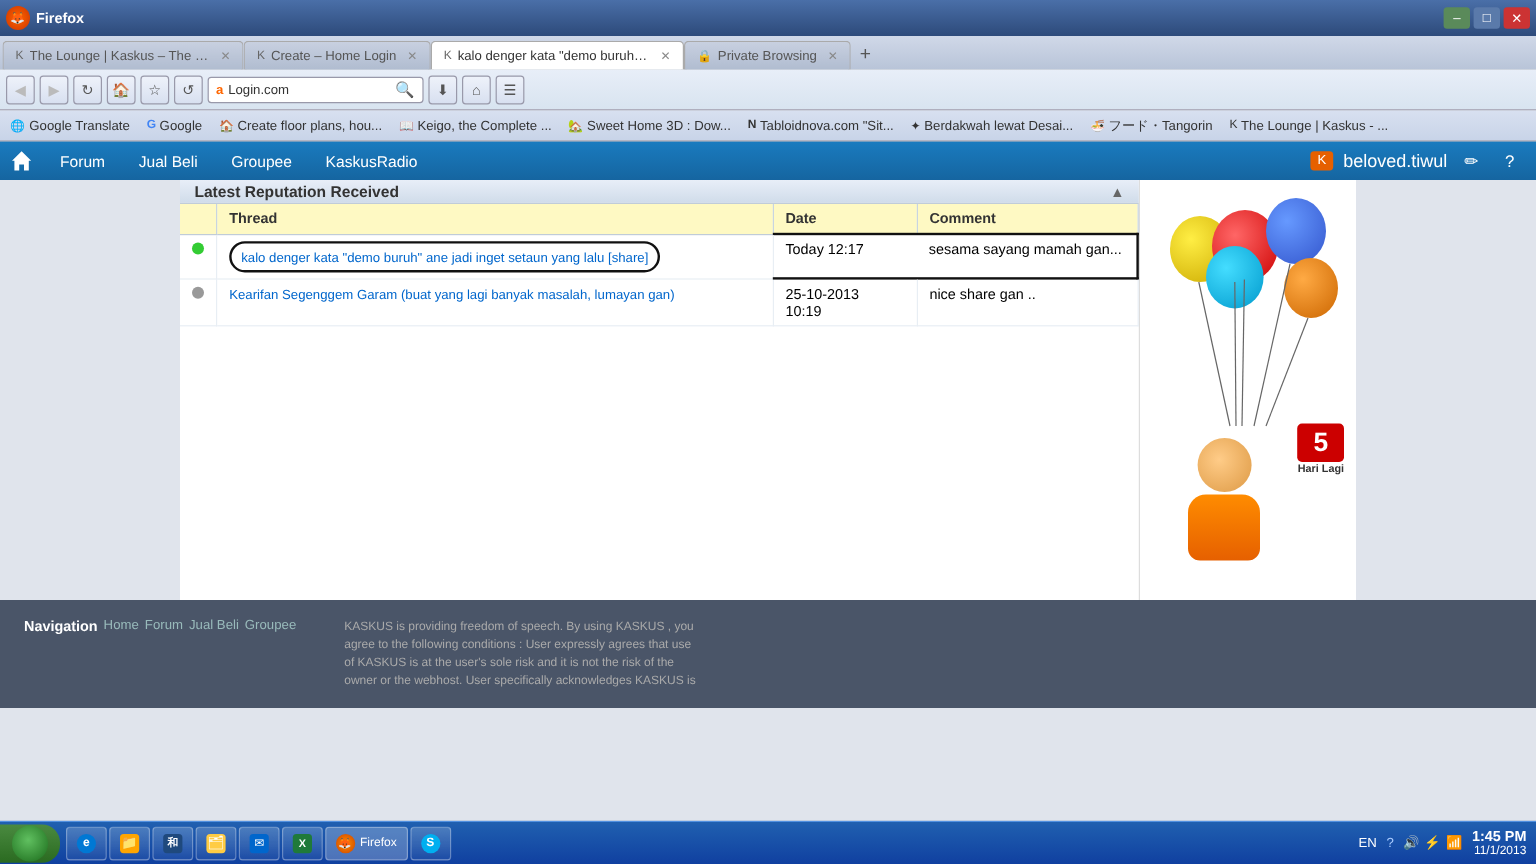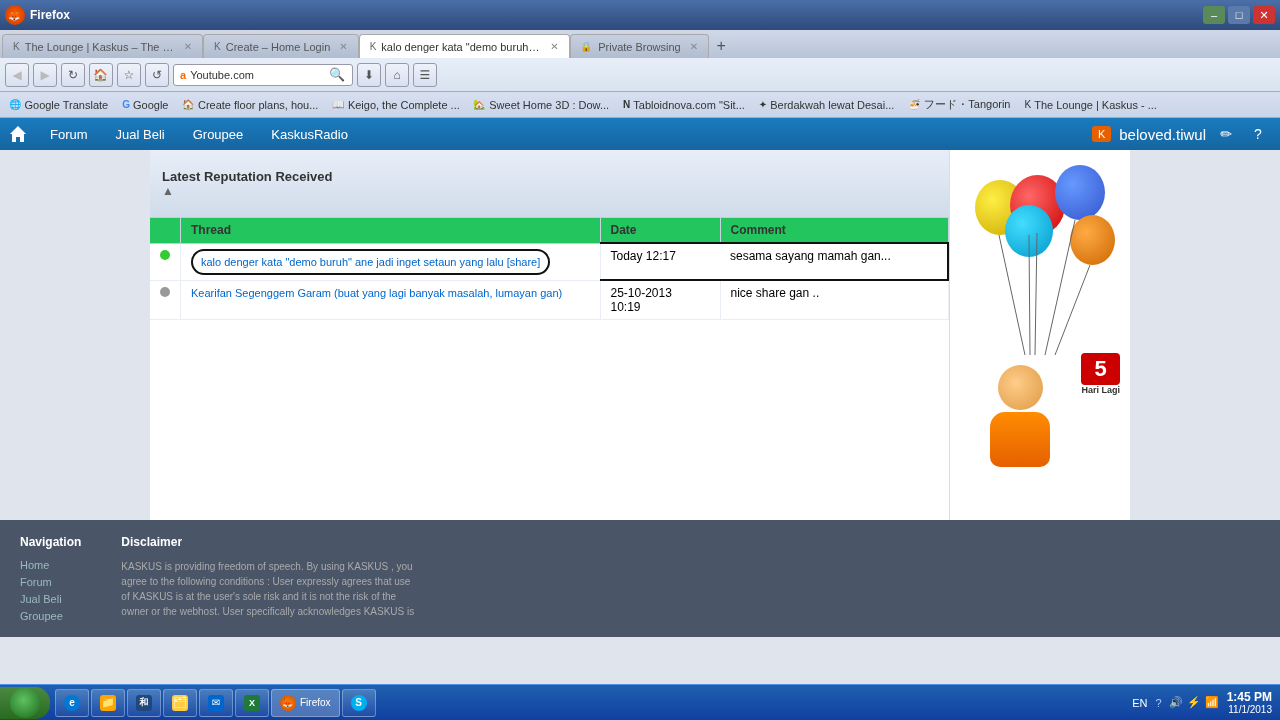--- a/index.html
+++ b/index.html
@@ -43,48 +43,48 @@
     
     .kaskus-nav { height: 32px; background: linear-gradient(to bottom, #1a7bbf, #1565a0); display: flex; align-items: center; }
     .kaskus-nav-left { display: flex; align-items: center; gap: 0; }
     .kaskus-home-btn { width: 36px; height: 32px; display: flex; align-items: center; justify-content: center; cursor: pointer; color: white; }
     .kaskus-nav-item { padding: 0 14px; height: 32px; display: flex; align-items: center; color: white; font-size: 13px; cursor: pointer; }
     .kaskus-nav-right { margin-left: auto; display: flex; align-items: center; gap: 8px; padding-right: 10px; }
     .user-info { color: white; font-size: 15px; }
     .nav-icon-btn { width: 24px; height: 24px; display: flex; align-items: center; justify-content: center; color: white; cursor: pointer; font-size: 14px; }
 
     
-    .section-header { background: linear-gradient(to bottom, #e8eef8, #d0dcea); padding: 19px 12px; border-bottom: 1px solid #c0ccd8; display: flex; align-items: flex-start; justify-content: space-between; flex-direction: column; }
+    .section-header { background: linear-gradient(to bottom, #e8eef8, #d0dcea); padding: 2px 12px; border-bottom: 1px solid #c0ccd8; display: flex; align-items: flex-end; justify-content: space-between; }
     .section-title { font-size: 13px; font-weight: bold; color: #333; }
     .section-arrow { color: #666; font-size: 12px; cursor: pointer; }
     .total-rep { padding: 8px 12px; font-size: 12px; color: #333; }
 
     
     .rep-table { width: 100%; border-collapse: collapse; }
-    .rep-table th { background: #22c55e; padding: 5px 10px; text-align: left; font-size: 12px; color: #333; border-bottom: 1px solid #c0ccd8; border-right: 1px solid #c8d4e0; }
+    .rep-table th { background: #fef9c3; padding: 5px 10px; text-align: left; font-size: 12px; color: #333; border-bottom: 1px solid #c0ccd8; border-right: 1px solid #c8d4e0; }
     .rep-table td { padding: 5px 10px; font-size: 12px; border-bottom: 1px solid #e8eef4; border-right: 1px solid #e8eef4; vertical-align: top; }
     .thread-link { color: #0066cc; text-decoration: none; font-size: 11px; }
     .rep-dot-green { width: 10px; height: 10px; background: #33cc33; border-radius: 50%; display: inline-block; }
     .rep-dot-gray { width: 10px; height: 10px; background: #999; border-radius: 50%; display: inline-block; }
 
     
     .sidebar-ad { width: 180px; background: white; padding: 5px; display: flex; flex-direction: column; align-items: center; }
 
     
     .balloon-container { width: 160px; height: 350px; background: white; display: flex; align-items: center; justify-content: center; overflow: hidden; position: relative; }
     .balloon { border-radius: 50%; position: absolute; }
     .balloon-red { width: 55px; height: 60px; background: radial-gradient(circle at 35% 35%, #ff6666, #cc0000); top: 20px; left: 55px; }
     .balloon-blue { width: 50px; height: 55px; background: radial-gradient(circle at 35% 35%, #6699ff, #3355cc); top: 10px; right: 20px; }
     .balloon-yellow { width: 50px; height: 55px; background: radial-gradient(circle at 35% 35%, #ffee44, #ccaa00); top: 25px; left: 20px; }
     .balloon-orange { width: 45px; height: 50px; background: radial-gradient(circle at 35% 35%, #ffaa44, #cc6600); top: 60px; right: 10px; }
     .balloon-lblue { width: 48px; height: 52px; background: radial-gradient(circle at 35% 35%, #44ddff, #0099cc); top: 50px; left: 50px; }
 
     
     .footer { background: #4a5568; color: #ccc; padding: 15px 20px; display: flex; gap: 40px; min-height: 90px; }
-    .footer-col { display: flex; flex-direction: column; gap: 5px; }
+    .footer-col { display: flex; flex-direction: row; gap: 5px; }
     .footer-heading { color: white; font-size: 12px; font-weight: bold; margin-bottom: 5px; }
     .footer-link { color: #9bb; font-size: 11px; cursor: pointer; text-decoration: none; }
     .footer-disclaimer { flex: 1; font-size: 10px; color: #aaa; line-height: 1.5; max-width: 300px; }
 
     
     .taskbar { height: 36px; background: linear-gradient(to bottom, #2060b0, #1040a0); display: flex; align-items: center; border-top: 1px solid #5090e0; }
     .taskbar-start { width: 50px; height: 32px; background: linear-gradient(to bottom, #4a8a40, #2a6a20); border-radius: 0 15px 15px 0; display: flex; align-items: center; justify-content: center; cursor: pointer; margin-right: 5px; }
     .start-orb { width: 30px; height: 30px; background: radial-gradient(circle at 45% 40%, #60c060, #1a6a1a); border-radius: 50%; }
     .taskbar-items { display: flex; gap: 2px; flex: 1; }
     .taskbar-item { height: 28px; padding: 0 8px; background: linear-gradient(to bottom, rgba(255,255,255,0.2), rgba(255,255,255,0.05)); border: 1px solid rgba(255,255,255,0.3); border-radius: 3px; display: flex; align-items: center; gap: 4px; color: white; font-size: 11px; cursor: pointer; }
@@ -146,21 +146,21 @@
 
     <div class="nav-bar">
       <div class="nav-btn disabled">◀</div>
       <div class="nav-btn disabled">▶</div>
       <div class="nav-btn">↻</div>
       <div class="nav-btn">🏠</div>
       <div class="nav-btn">☆</div>
       <div class="nav-btn">↺</div>
       <div class="search-bar">
         <span style="font-size:11px;color:#ff6600;font-weight:bold;">a</span>
-        <span class="amazon-text">Youtube.com</span>
+        <span class="amazon-text">Login.com</span>
         <span style="margin-left:auto;font-size:13px;color:#555;">🔍</span>
       </div>
       <div class="nav-btn">⬇</div>
       <div class="nav-btn">⌂</div>
       <div class="nav-btn">☰</div>
     </div>
 
     <div class="bookmarks-bar">
       <div class="bookmark-item">
         <span class="bm-icon">🌐</span>
@@ -238,21 +238,21 @@
           <span class="section-arrow">▲</span>
         </div>
 
 
         <table class="rep-table">
           <thead>
             <tr>
               <th style="width:30px;"></th>
               <th>Thread</th>
               <th style="width:120px;">Date</th>
-              <th style="width:228px;">Comment</th>
+              <th style="width:184px;">Comment</th>
             </tr>
           </thead>
           <tbody>
 
 
             <tr style="position:relative;">
               <td><span class="rep-dot-green"></span></td>
               <td style="position:relative;">
                 <div style="border:2.5px solid #111;border-radius:20px;padding:4px 8px;display:inline-block;">
                   <a class="thread-link" href="#">kalo denger kata "demo buruh" ane jadi inget setaun yang lalu [share]</a>
@@ -309,21 +309,20 @@
 
     <div class="footer">
       <div class="footer-col">
         <div class="footer-heading">Navigation</div>
         <a class="footer-link" href="#">Home</a>
         <a class="footer-link" href="#">Forum</a>
         <a class="footer-link" href="#">Jual Beli</a>
         <a class="footer-link" href="#">Groupee</a>
       </div>
       <div class="footer-col">
-        <div class="footer-heading">Disclaimer</div>
         <p class="footer-disclaimer">KASKUS is providing freedom of speech. By using KASKUS , you agree to the following conditions : User expressly agrees that use of KASKUS is at the user's sole risk and it is not the risk of the owner or the webhost. User specifically acknowledges KASKUS is</p>
       </div>
     </div>
   </div>
 
   <div class="taskbar">
     <div class="taskbar-start">
       <div class="start-orb"></div>
     </div>
     <div class="taskbar-items">

